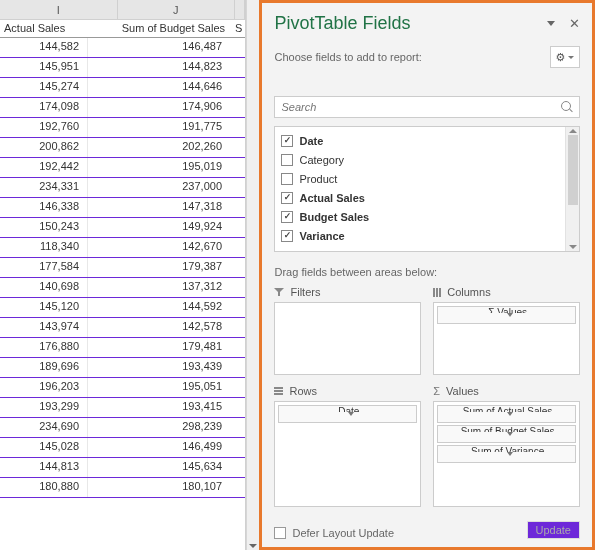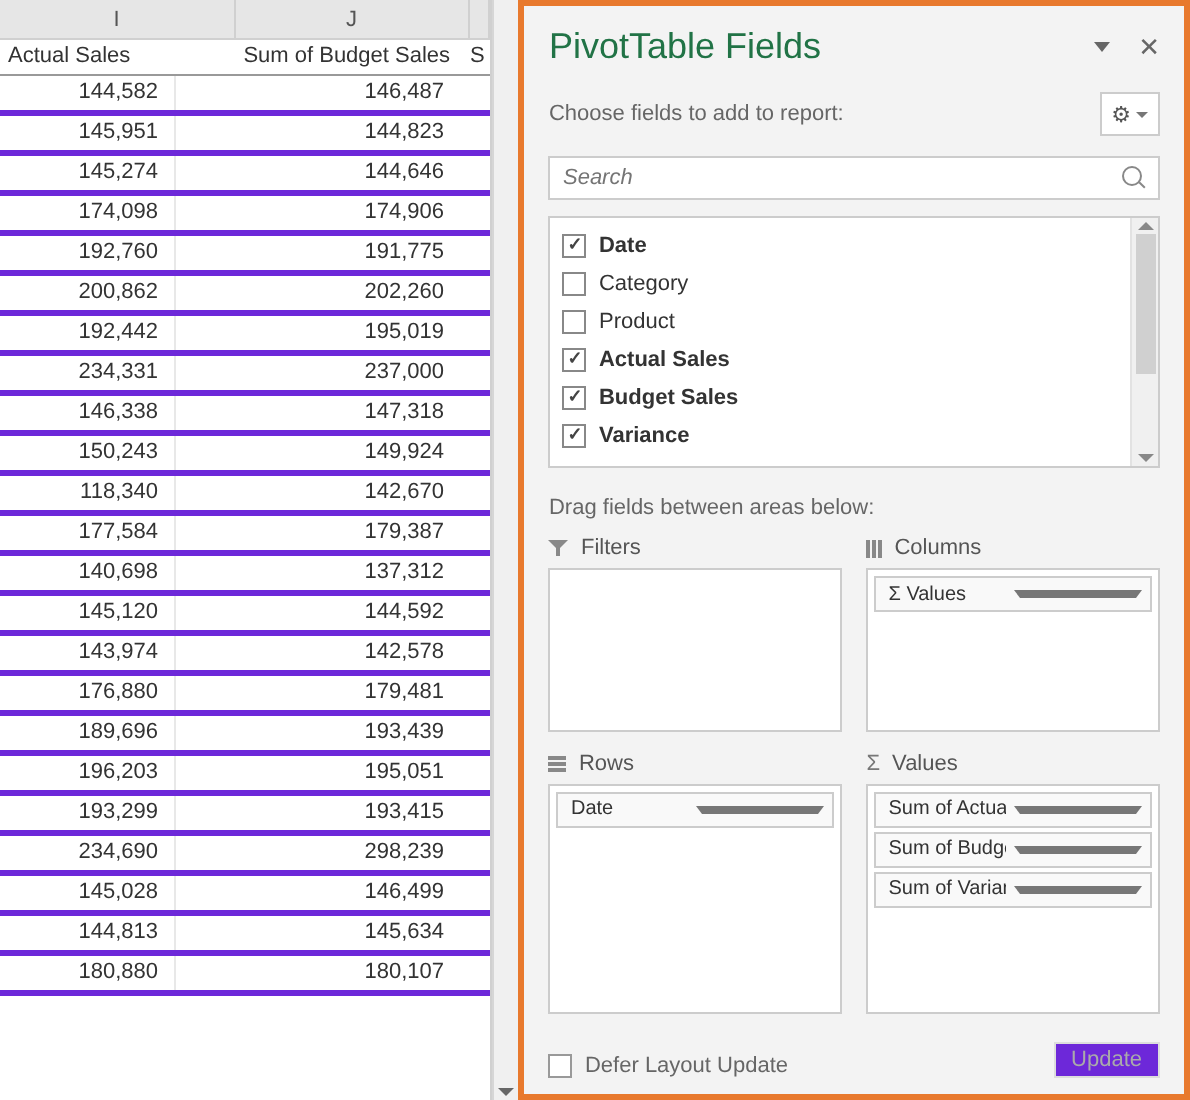--- a/index.html
+++ b/index.html
@@ -7,58 +7,58 @@
 .left { width: 246px; display: flex; flex-direction: column; border-right: 1px solid #d0d0d0; }
 .col-headers { display: flex; height: 20px; border-bottom: 1px solid #d0d0d0; background: #e6e6e6; }
 .col-header { flex: 1; text-align: center; font-size: 11px; line-height: 20px; border-right: 1px solid #d0d0d0; color: #555; }
 .col-header:last-child { flex: 0 0 10px; }
 .table { flex: 1; overflow: hidden; }
 .data-header { display: flex; height: 18px; border-bottom: 1px solid #999; }
 .data-header-cell { font-size: 11px; padding: 2px 6px; white-space: nowrap; color: #333; font-weight: normal; }
 .dh1 { width: 88px; text-align: left; padding-left: 4px; }
 .dh2 { width: 148px; text-align: right; padding-right: 10px; }
 .dh3 { width: 10px; text-align: left; padding: 2px 0; }
-.data-row { display: flex; height: 20px; border-bottom: 3px solid #6d28d9; }
+.data-row { display: flex; height: 20px; border-bottom: 1px solid #6d28d9; }
 .data-cell { font-size: 11px; padding: 2px 8px; text-align: right; color: #333; }
 .dc1 { width: 88px; padding-right: 8px; border-right: 1px solid #e8e8e8; }
 .dc2 { width: 148px; padding-right: 14px; }
 .scroll-col { width: 14px; background: #f0f0f0; border-left: 1px solid #d6d6d6; display: flex; flex-direction: column; align-items: center; justify-content: flex-end; padding-bottom: 2px; }
 .scroll-arrow { width: 0; height: 0; border-left: 4px solid transparent; border-right: 4px solid transparent; border-top: 4px solid #666; }
 .right { width: 349px; background: #f3f3f3; border: 3px solid #e8792d; display: flex; flex-direction: column; padding: 0; }
 .panel-header { display: flex; padding: 10px 12px 6px 12px; }
 .panel-title { font-size: 18px; color: #217346; font-weight: normal; flex: 1; }
 .panel-btns { display: flex; gap: 14px; align-items: center; }
 .triangle-down { width: 0; height: 0; border-left: 4px solid transparent; border-right: 4px solid transparent; border-top: 5px solid #666; }
 .close-x { font-size: 13px; color: #666; cursor: pointer; }
 .sub-row { display: flex; align-items: center; padding: 6px 12px; gap: 8px; }
 .sub-text { flex: 1; font-size: 11px; color: #666; }
 .gear-btn { width: 30px; height: 22px; border: 1px solid #ccc; background: #fff; display: flex; align-items: center; justify-content: center; gap: 3px; }
 .gear-icon { font-size: 11px; color: #555; }
 .gear-tri { width: 0; height: 0; border-left: 3px solid transparent; border-right: 3px solid transparent; border-top: 3px solid #777; }
-.search-box { margin: 4px 12px 8px 12px; border: 1px solid #ccc; background: #fff; height: 22px; display: flex; align-items: center; padding: 0 6px; }
+.search-box { margin: 22px 12px 8px 12px; border: 1px solid #ccc; background: #fff; height: 22px; display: flex; align-items: center; padding: 0 6px; }
 .search-input { flex: 1; border: none; outline: none; font-size: 11px; font-style: italic; color: #999; background: transparent; }
 .magnifier { width: 12px; height: 12px; position: relative; }
 .magnifier::before { content: ""; position: absolute; width: 8px; height: 8px; border: 1px solid #888; border-radius: 50%; }
 .magnifier::after { content: ""; position: absolute; width: 4px; height: 1px; background: #888; top: 9px; left: 8px; transform: rotate(45deg); }
 .fields-list { margin: 0 12px 10px 12px; border: 1px solid #ccc; background: #fff; height: 126px; display: flex; }
 .fields-items { flex: 1; padding: 4px 6px; }
 .field-item { display: flex; align-items: center; gap: 6px; height: 19px; font-size: 11px; color: #333; }
 .field-item.bold { font-weight: bold; }
 .checkbox { width: 12px; height: 12px; border: 1px solid #888; background: #fff; display: flex; align-items: center; justify-content: center; font-size: 9px; color: #444; line-height: 1; }
 .fields-scroll { width: 14px; background: #f0f0f0; border-left: 1px solid #e2e2e2; display: flex; flex-direction: column; align-items: center; padding: 2px 0; }
 .sc-up { width: 0; height: 0; border-left: 4px solid transparent; border-right: 4px solid transparent; border-bottom: 4px solid #888; }
 .sc-down { width: 0; height: 0; border-left: 4px solid transparent; border-right: 4px solid transparent; border-top: 4px solid #888; margin-top: auto; }
 .sc-thumb { width: 10px; height: 70px; background: #d0d0d0; margin-top: 2px; }
 .drag-text { font-size: 11px; color: #666; padding: 4px 12px 8px 12px; }
 .areas { display: grid; grid-template-columns: 1fr 1fr; grid-template-rows: auto auto; gap: 10px 12px; padding: 0 12px 8px 12px; flex: 1; }
 .area { display: flex; flex-direction: column; }
 .area-header { display: flex; align-items: center; gap: 6px; font-size: 11px; color: #555; padding-bottom: 4px; }
 .area-box { border: 1px solid #ccc; background: #fff; min-height: 44px; flex: 1; padding: 3px; display: flex; flex-direction: column; gap: 2px; }
 .area-box.tall { min-height: 78px; }
-.pill { height: 18px; border: 1px solid #ccc; background: #f9f9f9; display: flex; align-items: center; padding: 0 4px 0 6px; font-size: 10px; color: #333; }
+.pill { height: 18px; border: 1px solid #ccc; background: #f9f9f9; display: flex; align-items: center; padding: 0 4px 0 6px; font-size: 10px; color: #333; flex-direction: column; }
 .pill span { flex: 1; white-space: nowrap; overflow: hidden; }
 .pill-tri { width: 0; height: 0; border-left: 3px solid transparent; border-right: 3px solid transparent; border-top: 4px solid #777; margin-left: 4px; }
 .icon-filter { width: 10px; height: 8px; display: block; }
 .icon-cols { display: flex; gap: 1px; }
 .icon-cols i { width: 2px; height: 9px; background: #888; display: block; }
 .icon-rows { display: flex; flex-direction: column; gap: 1px; }
 .icon-rows i { width: 9px; height: 2px; background: #888; display: block; }
 .icon-sigma { font-size: 11px; color: #777; }
 .footer { display: flex; align-items: flex-end; padding: 6px 12px 8px 12px; gap: 6px; }
 .footer-check { width: 12px; height: 12px; border: 1px solid #999; background: #fff; }

